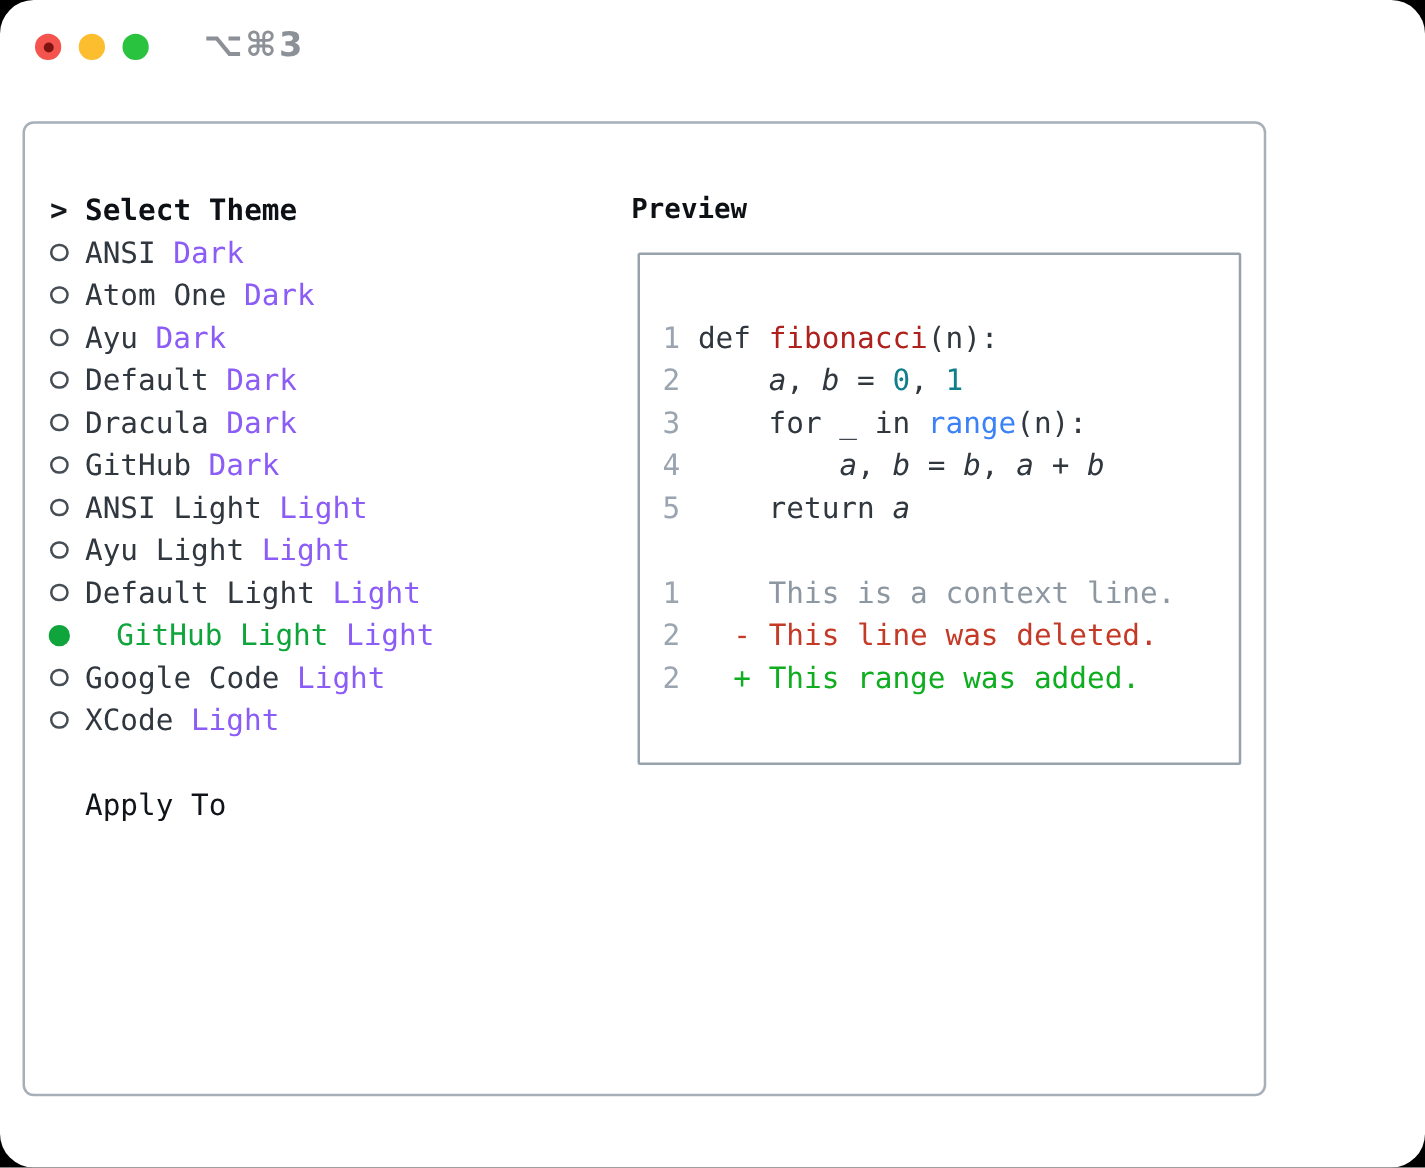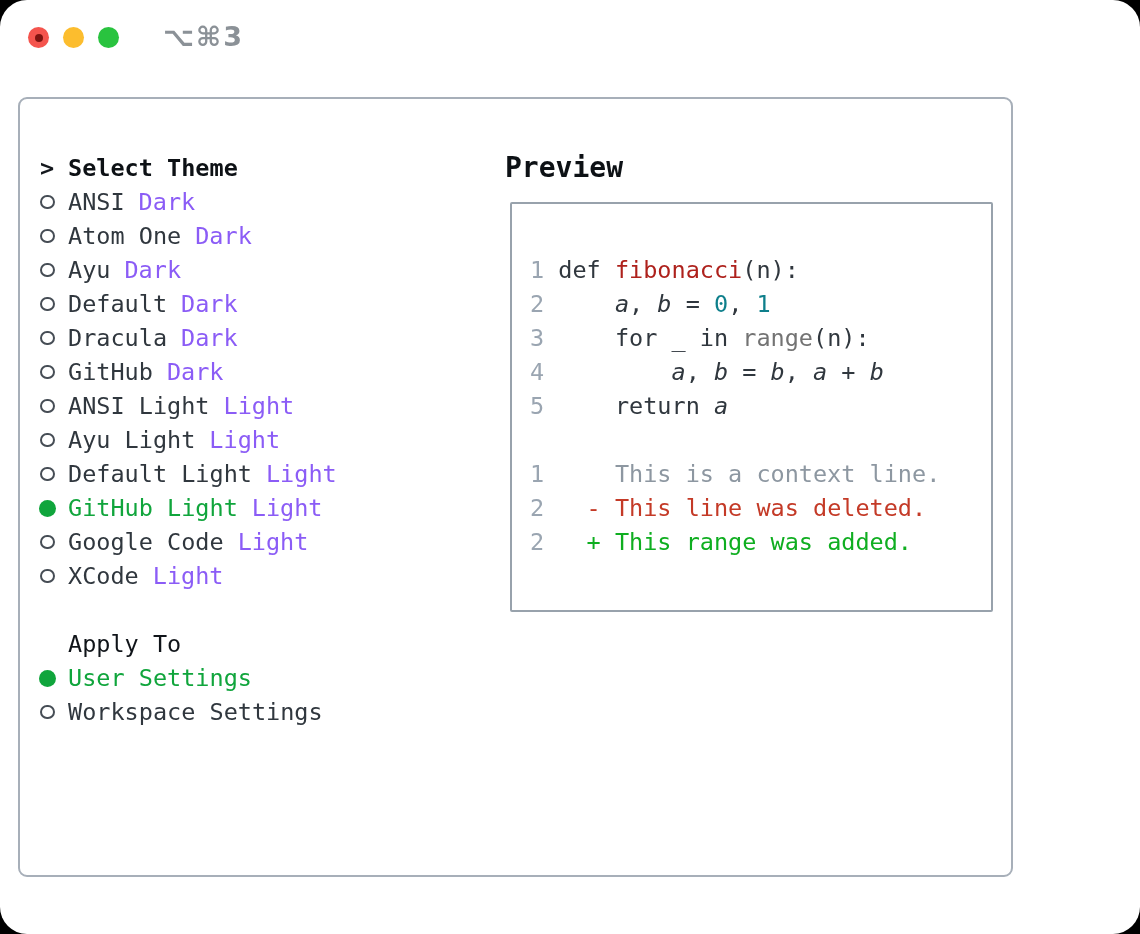--- a/index.html
+++ b/index.html
@@ -27,37 +27,37 @@
 
   
   .left-col{position:absolute;left:20px;top:52px;width:452px;font-size:23.5px;}
   .row{height:34px;display:flex;align-items:center;white-space:pre;}
   .marker{flex:0 0 28px;width:28px;display:flex;align-items:center;}
   .prompt{color:#14181d;font-weight:bold;}
   .hdr{color:#0d1115;font-weight:bold;}
   .radio{width:10.5px;height:10.5px;border:2.5px solid #464d55;border-radius:50%;background:#fff;}
   .radio.on{width:17px;height:17px;border:none;background:#10a53c;margin-left:-1px;}
   .name{color:#30373e;}
-  .sel .name{color:#10a53c;}
+  .sel .name{color:#10a53c;margin-left:25px;}
   .variant{color:#8b5cf6;margin-left:14px;}
   .section-label{color:#101419;}
   .hint{width:420px;line-height:34px;color:#9aa5b1;white-space:normal;}
 
   
   .preview-title{position:absolute;left:485px;top:52px;height:34px;line-height:34px;
-                 font-size:28px;font-weight:bold;color:#0d1115;}
+                 font-size:22px;font-weight:bold;color:#0d1115;}
   .preview-box{position:absolute;left:490px;top:103px;width:479px;height:406px;
                border:2px solid #98a2ac;border-radius:2px;background:#fff;overflow:hidden;}
   #code{margin:0;padding:49px 0 0 18px;font-family:"DejaVu Sans Mono",monospace;
         font-size:23.5px;line-height:34px;color:#30373e;}
   .tk-ln{color:#9aa5b1;}
   .tk-plain{color:#30373e;}
   .tk-func{color:#ae211c;}
   .tk-num{color:#0e7f8b;}
-  .tk-builtin{color:#737373;}
+  .tk-builtin{color:#3b82f6;}
   .tk-var{color:#30373e;font-style:italic;}
   .tk-ctx{color:#8d97a1;text-align:center;}
   .tk-del{color:#c43a27;text-align:right;}
   .tk-add{color:#0fae20;}
 </style>
 </head>
 <body>
 
 <div class="window">
 
@@ -91,24 +91,20 @@
           <div class="row item"><span class="marker"><span class="radio"></span></span><span class="name">XCode</span><span class="variant">Light</span></div>
         </div>
 
       <div class="row"></div>
 
       <div class="row">
         <span class="marker"></span>
         <span class="section-label">Apply To</span>
       </div>
 
-      <div id="apply-list">
-          <div class="row item sel"><span class="marker"><span class="radio on"></span></span><span class="name">User Settings</span></div>
-          <div class="row item"><span class="marker"><span class="radio"></span></span><span class="name">Workspace Settings</span></div>
-        </div>
 
       <div class="row"></div>
 
     </div>
 
     <div class="preview-title">Preview</div>
 
     <div class="preview-box">
       <pre id="code"><span class="cl"><span class="tk-ln">1</span><span class="tk-plain"> def </span><span class="tk-func">fibonacci</span><span class="tk-plain">(n):</span>
 </span><span class="cl"><span class="tk-ln">2</span><span class="tk-plain">     </span><span class="tk-var">a</span><span class="tk-plain">, </span><span class="tk-var">b</span><span class="tk-plain"> = </span><span class="tk-num">0</span><span class="tk-plain">, </span><span class="tk-num">1</span>

